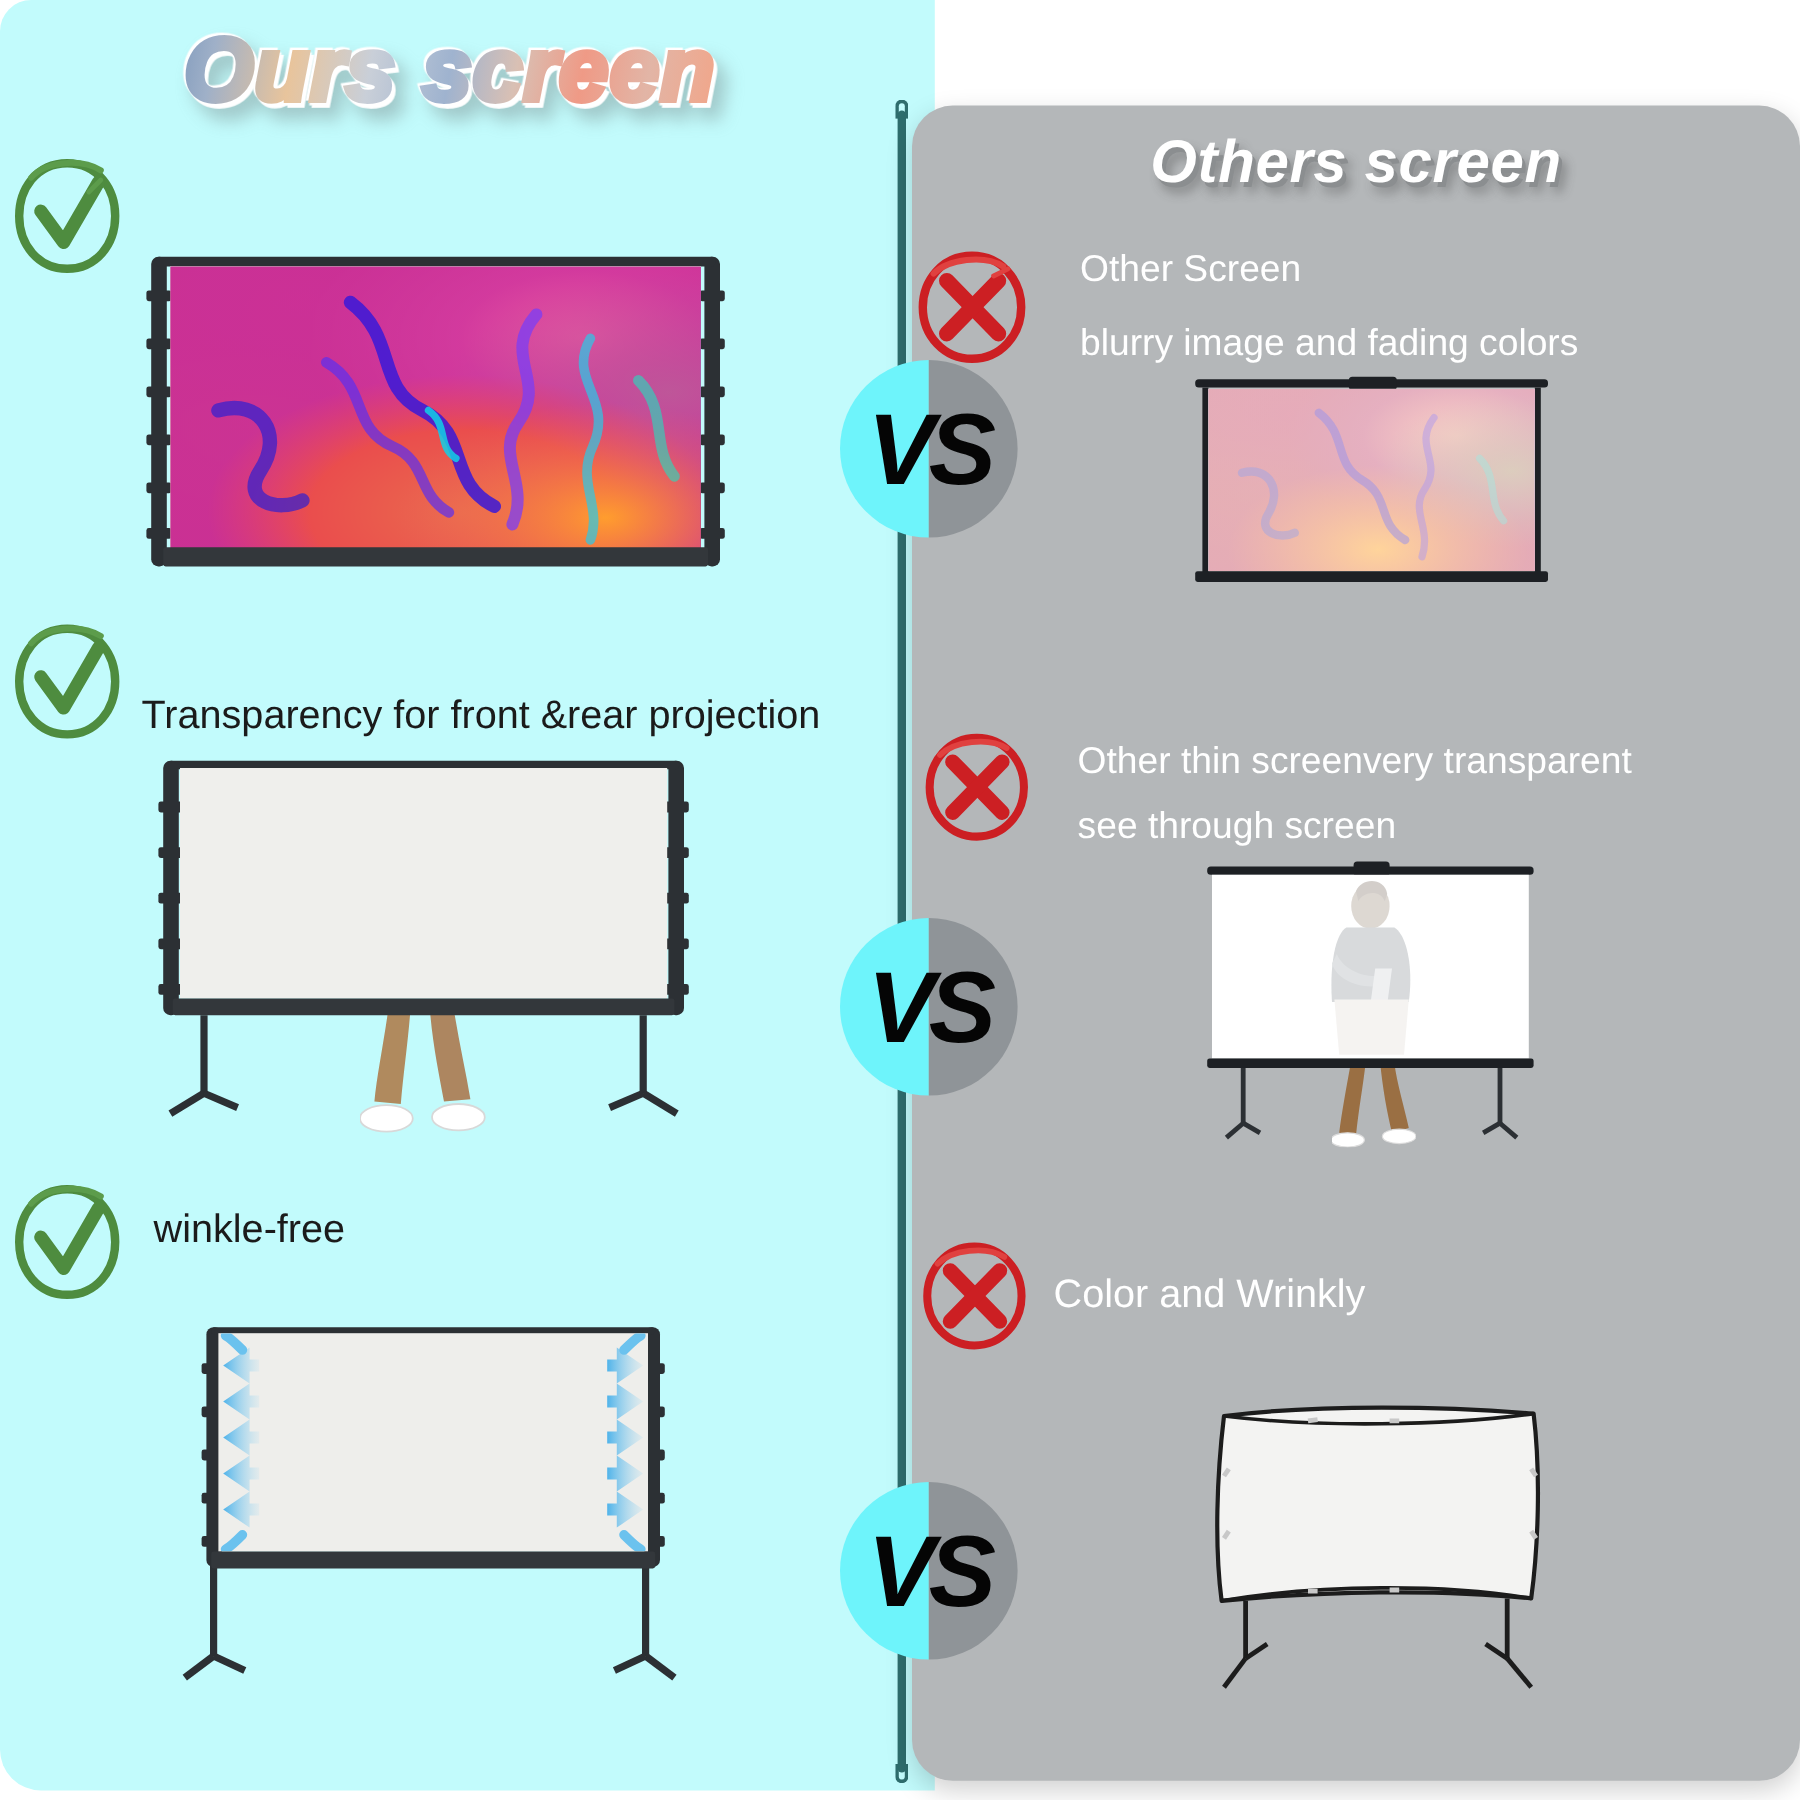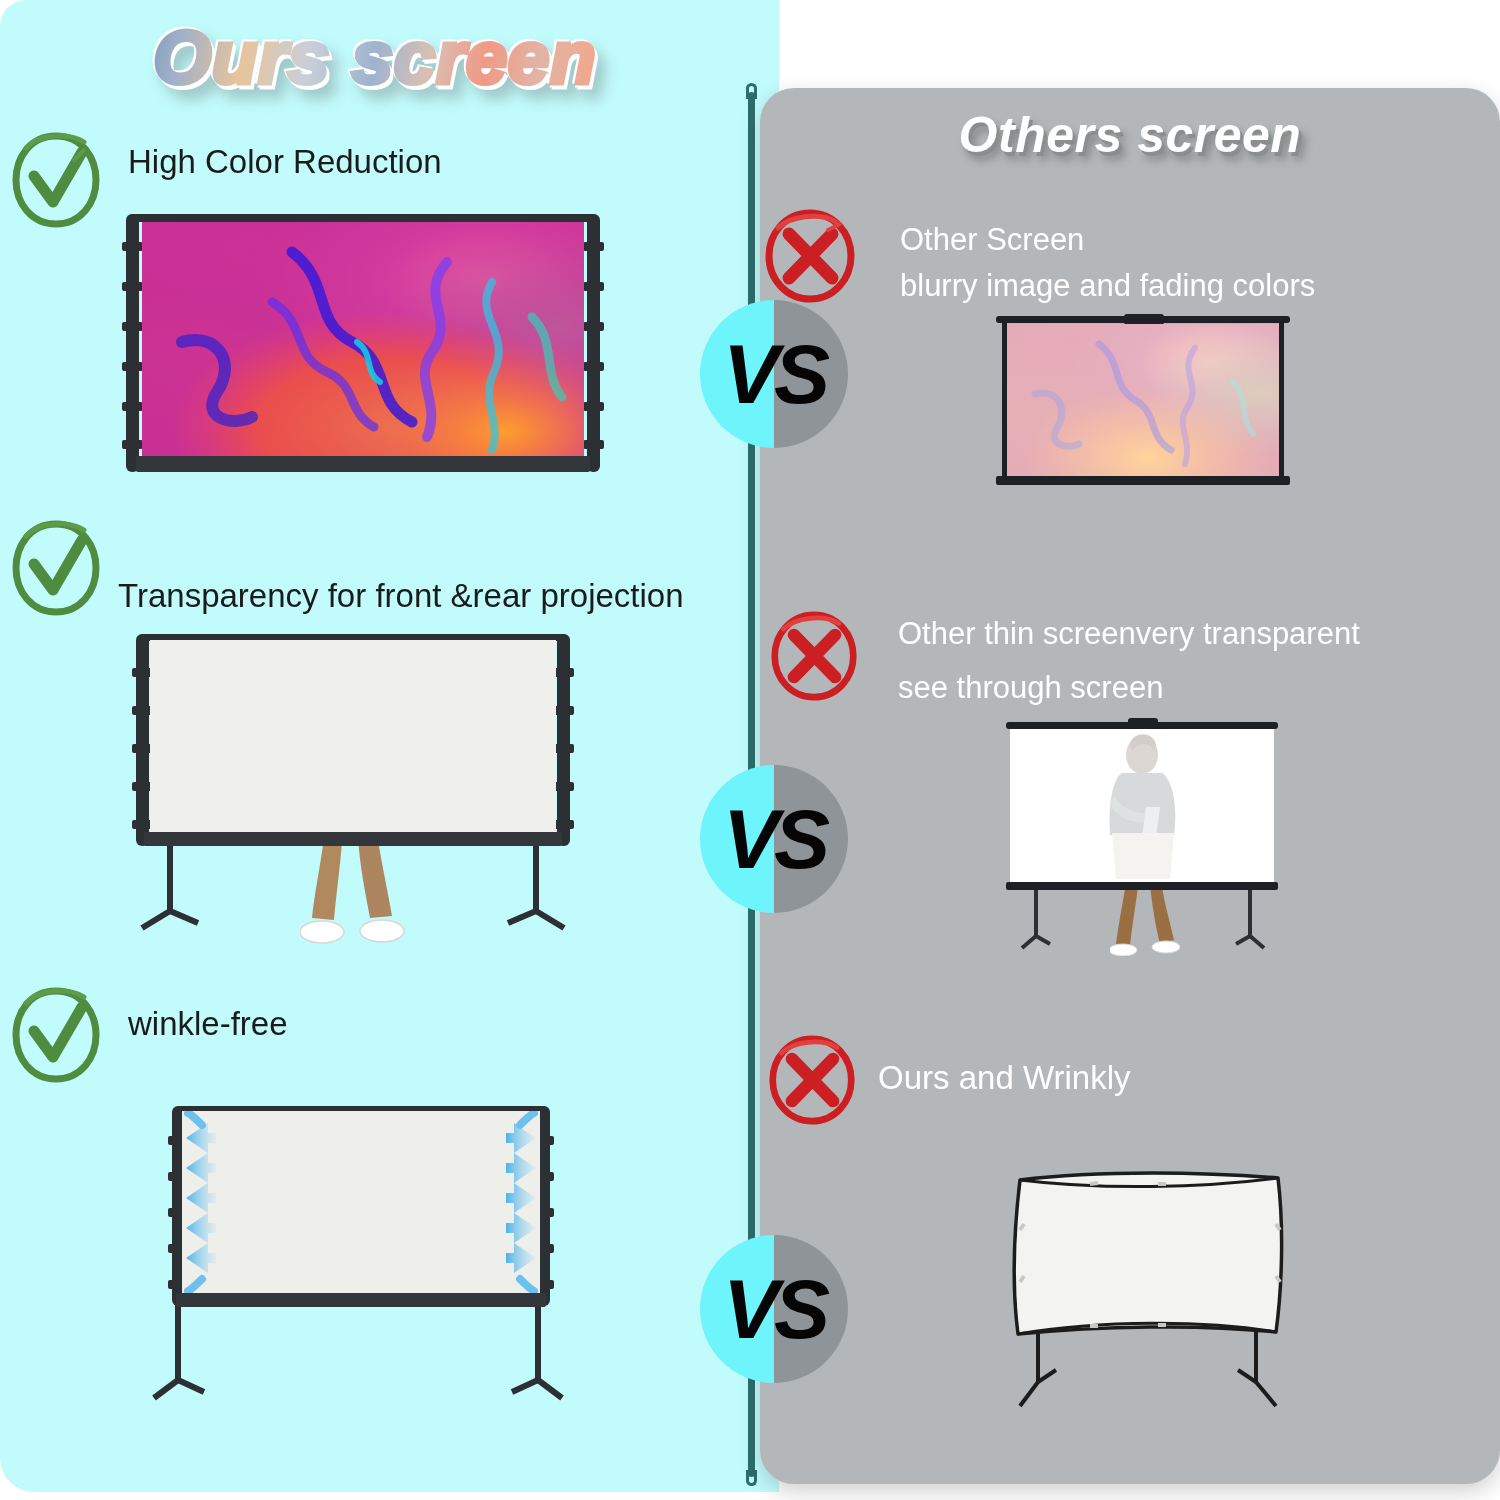--- a/index.html
+++ b/index.html
@@ -82,21 +82,20 @@
   <div class="panel-ours"></div>
 
   <div class="title-ours">Ours screen</div>
 
   <svg class="icon" style="left:8px;top:130px;" width="96" height="100" viewBox="0 0 96 100">
     <path d="M48 6 C22 6 8 28 8 50 C8 74 24 94 48 94 C72 94 88 74 88 50 C88 28 74 6 48 6 Z" fill="none" stroke="#4e8c3f" stroke-width="7" stroke-linecap="round"></path>
     <path d="M18 18 C30 4 60 2 76 12" fill="none" stroke="#5c9c4b" stroke-width="5" stroke-linecap="round"></path>
     <path d="M26 46 L45 72 L74 22" fill="none" stroke="#4e8c3f" stroke-width="11" stroke-linecap="round" stroke-linejoin="round"></path>
     <path d="M66 30 L76 20" fill="none" stroke="#5c9c4b" stroke-width="4" stroke-linecap="round"></path>
   </svg>
-  <div class="feat" style="left:128px;top:138px;">High Color Reduction</div>
 
   <div class="scr" style="left:126px;top:208px;width:474px;height:272px;">
     <div class="rail" style="left:0;top:6px;height:258px;">
       <div class="clip" style="top:28px;"></div>
         <div class="clip" style="top:68px;"></div>
       <div class="clip" style="top:108px;"></div>
         <div class="clip" style="top:148px;"></div>
       <div class="clip" style="top:188px;"></div>
         <div class="clip" style="top:226px;"></div>
     </div>
@@ -276,21 +275,21 @@
 
   <div class="title-others">Others screen</div>
 
   <svg class="icon" style="left:762px;top:208px;" width="96" height="96" viewBox="0 0 96 96">
     <path d="M48 5 C23 5 7 26 7 48 C7 72 25 91 48 91 C72 91 89 71 89 48 C89 25 72 5 48 5 Z" fill="none" stroke="#cc1f23" stroke-width="7" stroke-linecap="round"></path>
     <path d="M16 20 C28 8 58 4 74 14" fill="none" stroke="#e0413f" stroke-width="5" stroke-linecap="round"></path>
     <path d="M27 26 L70 70" fill="none" stroke="#cc1f23" stroke-width="13" stroke-linecap="round"></path>
     <path d="M70 26 L27 70" fill="none" stroke="#cc1f23" stroke-width="13" stroke-linecap="round"></path>
     <path d="M66 22 L78 16" fill="none" stroke="#e0413f" stroke-width="4" stroke-linecap="round"></path>
   </svg>
-  <div class="feat-r" style="left:900px;top:198px;margin-top:16px;">Other Screen</div>
+  <div class="feat-r" style="left:900px;top:198px;">Other Screen</div>
   <div class="feat-r" style="left:900px;top:250px;margin-top:10px;">blurry image and fading colors</div>
 
   <div class="scr" style="left:996px;top:316px;width:294px;height:178px;">
     <div class="topbar" style="left:0;top:0;right:0;height:7px;background:#1d2024;"></div>
     <div style="position:absolute;left:128px;top:-2px;width:40px;height:11px;background:#1d2024;border-radius:3px;"></div>
     <div style="position:absolute;left:6px;top:7px;width:5px;height:154px;background:#1d2024;"></div>
     <div style="position:absolute;right:6px;top:7px;width:5px;height:154px;background:#1d2024;"></div>
     <div class="canvas-area" style="left:11px;top:8px;width:272px;height:152px;">
       <svg class="art" viewBox="0 0 272 152" preserveAspectRatio="none">
         <defs>
@@ -373,21 +372,21 @@
     </div>
     <div class="bottombar" style="left:18px;top:168px;right:18px;height:8px;background:#1d2024;"></div>
   </div>
 
   <svg class="icon" style="left:766px;top:1034px;" width="92" height="92" viewBox="0 0 96 96">
     <path d="M48 5 C23 5 7 26 7 48 C7 72 25 91 48 91 C72 91 89 71 89 48 C89 25 72 5 48 5 Z" fill="none" stroke="#cc1f23" stroke-width="7" stroke-linecap="round"></path>
     <path d="M16 20 C28 8 58 4 74 14" fill="none" stroke="#e0413f" stroke-width="5" stroke-linecap="round"></path>
     <path d="M27 26 L70 70" fill="none" stroke="#cc1f23" stroke-width="13" stroke-linecap="round"></path>
     <path d="M70 26 L27 70" fill="none" stroke="#cc1f23" stroke-width="13" stroke-linecap="round"></path>
   </svg>
-  <div class="feat-r" style="left:878px;top:1052px;font-size:33px;">Ours and Wrinkly</div>
+  <div class="feat-r" style="left:878px;top:1052px;font-size:33px;">Color and Wrinkly</div>
 
   <div class="scr" style="left:990px;top:1168px;width:320px;height:250px;">
     <svg width="320" height="250">
       <path d="M30 12 C110 2 215 4 288 10 C294 60 292 120 286 164 C210 156 110 158 28 166 C22 120 24 62 30 12 Z" fill="#f3f3f2" stroke="#1c1c1c" stroke-width="3.5" stroke-linejoin="round"></path>
       <path d="M30 12 C110 22 215 20 288 10" fill="none" stroke="#1c1c1c" stroke-width="3"></path>
       <path d="M28 166 C110 152 215 152 286 164" fill="none" stroke="#1c1c1c" stroke-width="3"></path>
       <line x1="34" y1="56" x2="30" y2="62" stroke="#c8c8c8" stroke-width="4"></line>
       <line x1="34" y1="108" x2="30" y2="114" stroke="#c8c8c8" stroke-width="4"></line>
       <line x1="286" y1="56" x2="290" y2="62" stroke="#c8c8c8" stroke-width="4"></line>
       <line x1="286" y1="108" x2="290" y2="114" stroke="#c8c8c8" stroke-width="4"></line>

